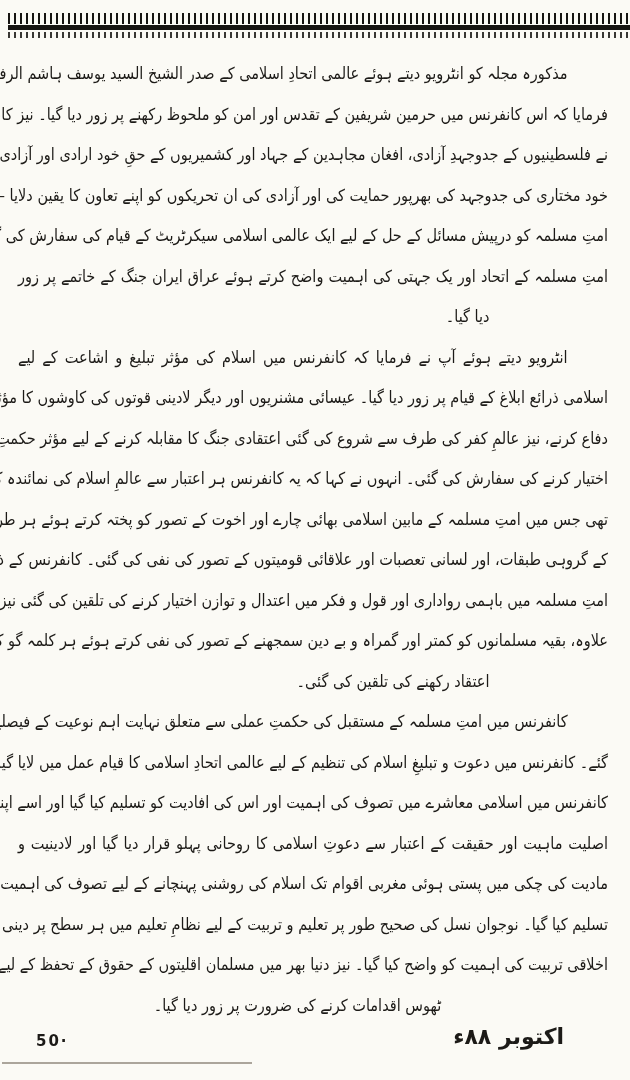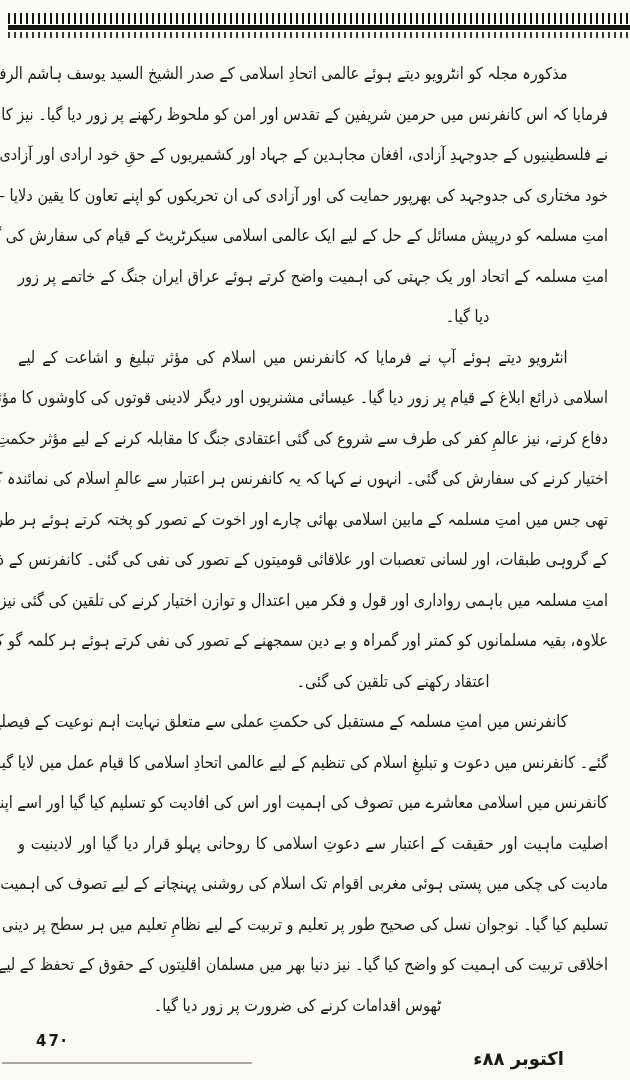--- a/index.html
+++ b/index.html
@@ -42,22 +42,22 @@
     transform: scaleX(0.878);     
     transform-origin: right top;
   }
   .line.para-first { text-indent: 46px; }
   .line.para-last  { text-align-last: right; }
   .para:nth-child(1) .line.para-last { padding-right: 135px; }
   .para:nth-child(2) .line.para-last { padding-right: 135px; }
   .para:nth-child(3) .line.para-last { padding-right: 190px; }
   
   .footer-date {
-    position: absolute; top: 1048px; right: 66px;
-    font-size: 18px; direction: rtl; font-weight: bold;
+    position: absolute; top: 1024px; right: 66px;
+    font-size: 22px; direction: rtl; font-weight: bold;
   }
   .footer-page {
     position: absolute; top: 1032px; left: 36px;
     font-size: 15px; direction: ltr; letter-spacing: 2px; font-weight: bold;
   }
   .bottom-rule {
     position: absolute; top: 1062px; left: 2px;
     width: 250px; height: 2px; background: #aba59b;
   }
 </style>
@@ -100,17 +100,17 @@
         <div class="line">اصلیت ماہیت اور حقیقت کے اعتبار سے دعوتِ اسلامی کا روحانی پہلو قرار دیا گیا اور لادینیت و</div>
         <div class="line">مادیت کی چکی میں پستی ہوئی مغربی اقوام تک اسلام کی روشنی پہنچانے کے لیے تصوف کی اہمیت کو</div>
         <div class="line">تسلیم کیا گیا۔ نوجوان نسل کی صحیح طور پر تعلیم و تربیت کے لیے نظامِ تعلیم میں ہر سطح پر دینی تعلیم اور</div>
         <div class="line">اخلاقی تربیت کی اہمیت کو واضح کیا گیا۔ نیز دنیا بھر میں مسلمان اقلیتوں کے حقوق کے تحفظ کے لیے</div>
         <div class="line para-last">ٹھوس اقدامات کرنے کی ضرورت پر زور دیا گیا۔</div>
       </div>
     </div>
 
   <div class="footer-date">اکتوبر ۸۸ء</div>
 
-  <div class="footer-page">47·</div>
+  <div class="footer-page">50·</div>
 
   <div class="bottom-rule"></div>
 
 </div>
 
 </body></html>

